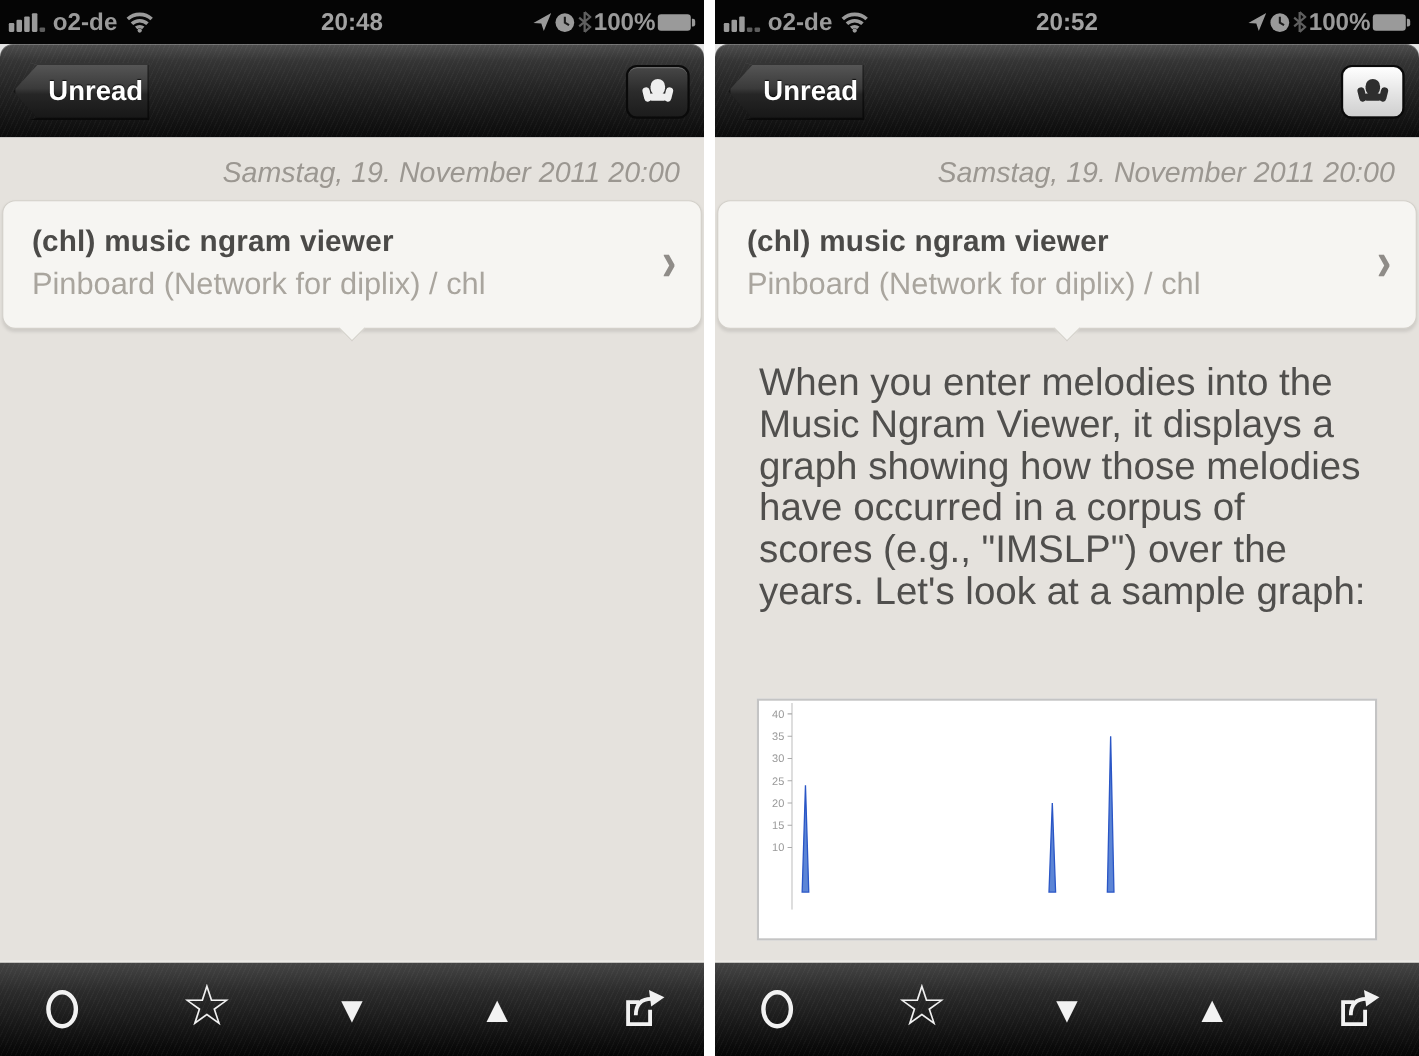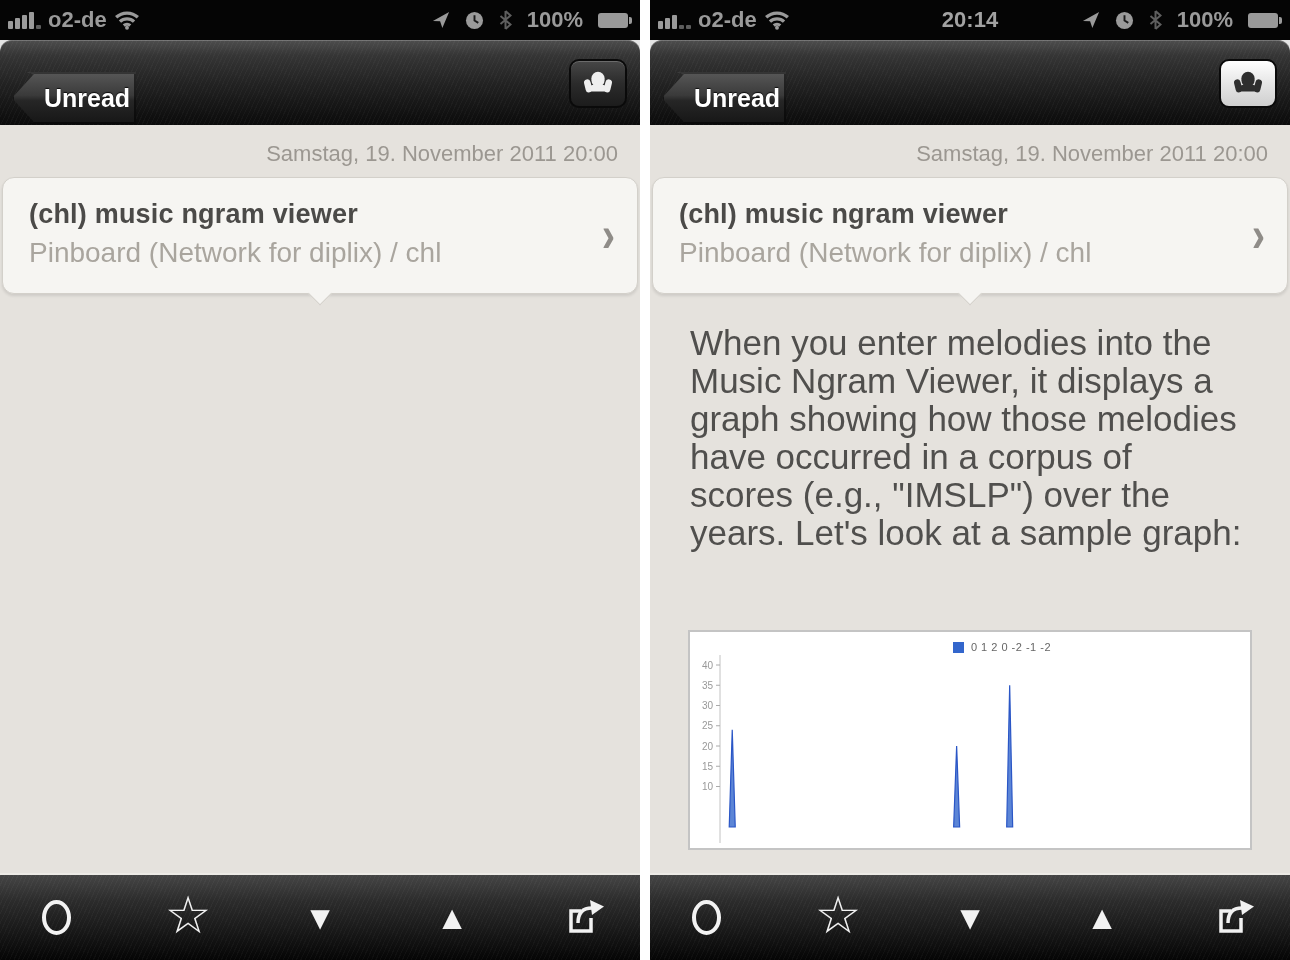--- a/index.html
+++ b/index.html
@@ -7,49 +7,49 @@
     font-family:"Liberation Sans","DejaVu Sans",sans-serif; }
   body { display:flex; gap:10px; }
 
   .panel { width:640px; height:960px; background:#e5e5e5; display:flex; flex-direction:column; position:relative; }
 
   
   .statusbar { height:40px; background:#050505; position:relative; display:flex; align-items:center;
     color:#9a9a9a; font-size:22px; font-weight:bold; padding:0 8px; flex:0 0 auto; }
   .sb-left { display:flex; align-items:center; gap:7px; }
   .sb-time { position:absolute; left:0; right:0; text-align:center; color:#a2a2a2; }
-  .sb-right { margin-left:auto; display:flex; align-items:center; gap:15px; }
+  .sb-right { margin-left:auto; display:flex; align-items:center; gap:2px; }
   .signal { display:flex; align-items:flex-end; gap:2px; height:22px; padding-bottom:2px; }
   .signal i { display:block; width:5px; background:#9a9a9a; border-radius:1px; }
   .signal i.off { background:#5d5d5d; }
   .batt { width:30px; height:15px; background:#9a9a9a; border-radius:3px; position:relative; margin-right:4px; }
   .batt::after { content:""; position:absolute; right:-4px; top:4px; width:3px; height:7px; background:#9a9a9a; border-radius:0 2px 2px 0; }
 
   
   .navbar { height:85px; flex:0 0 auto; position:relative; border-radius:12px 12px 0 0;
     background:
       repeating-linear-gradient(115deg, rgba(255,255,255,0.03) 0 1px, rgba(0,0,0,0) 1px 4px),
       linear-gradient(180deg,#4e4e4e 0,#353535 18%,#232323 50%,#121212 85%,#0b0b0b 100%);
     box-shadow: inset 0 1px 0 rgba(255,255,255,0.22); }
-  .back-btn { position:absolute; left:12px; top:32px; height:52px; width:124px; border:none; cursor:pointer;
+  .back-btn { position:absolute; left:12px; top:17px; height:52px; width:124px; border:none; cursor:pointer;
     clip-path: polygon(0 50%, 22px 2px, 12% 0, 100% 0, 100% 100%, 12% 100%, 22px calc(100% - 2px));
     background: linear-gradient(180deg,#585858 0,#3a3a3a 45%,#262626 55%,#161616 100%);
     box-shadow: inset 0 0 0 2px rgba(0,0,0,0.55), inset 0 2px 0 rgba(255,255,255,0.18);
     color:#fff; font-size:25px; font-weight:bold; padding-left:26px; text-shadow:0 -1px 1px rgba(0,0,0,0.8);
     font-family:inherit; }
   .reader-btn { position:absolute; right:13px; top:19px; width:58px; height:49px; border-radius:10px; cursor:pointer;
     border:2px solid #0a0a0a;
     background:linear-gradient(180deg,#474747,#2b2b2b 50%,#1c1c1c);
     box-shadow: inset 0 1px 0 rgba(255,255,255,0.2); color:#efefef;
     display:flex; align-items:center; justify-content:center; }
   .reader-btn.active { background:linear-gradient(180deg,#ffffff,#e3e3e3 55%,#cfcfcf); color:#2e2e2e; }
 
   
   .content { height:748px; flex:0 0 auto; background:#e5e2dd; overflow:hidden; position:relative; }
-  .date-header { margin:16px 22px 0; text-align:right; color:#9b9791; font-size:22px; }
+  .date-header { margin:16px 22px 0; text-align:right; color:#9b9791; font-size:26px;font-style:italic; }
   .card { margin:10px 2px 0; background:#f6f5f2; border:1px solid #d3d0ca; border-radius:12px;
     position:relative; padding:21px 60px 24px 26px; box-shadow:0 2px 3px rgba(0,0,0,0.10); cursor:pointer; }
   .card-title { font-size:27px; font-weight:bold; color:#4b4a48; letter-spacing:0.2px; }
   .card-source { margin-top:7px; font-size:28px; color:#a9a59e; }
   .card-chevron { position:absolute; right:22px; top:50%; transform:translateY(-54%) scaleY(1.25);
     font-size:40px; font-weight:bold; color:#8f8c88; }
   .card-tail { position:absolute; left:50%; bottom:-9px; width:17px; height:17px; background:#f6f5f2;
     border-right:1px solid #d3d0ca; border-bottom:1px solid #d3d0ca; transform:translateX(-50%) rotate(45deg); }
 
   .article { padding:0 40px; }
@@ -90,20 +90,21 @@
           <i class="off" style="height: 4px;"></i>
         </span>
       <span>o2-de</span>
       <svg width="26" height="20" viewBox="0 0 24 18">
         <path d="M2 6.5 A14 13 0 0 1 22 6.5" stroke="#9a9a9a" stroke-width="3" fill="none"></path>
         <path d="M5.5 10.5 A9 8.5 0 0 1 18.5 10.5" stroke="#9a9a9a" stroke-width="3" fill="none"></path>
         <path d="M9 14 A4.5 4.2 0 0 1 15 14" stroke="#9a9a9a" stroke-width="3" fill="none"></path>
         <circle cx="12" cy="16.2" r="1.8" fill="#9a9a9a"></circle>
       </svg>
     </div>
+    <div class="sb-time">20:48</div>
     <div class="sb-right">
       <svg width="18" height="18" viewBox="0 0 20 20">
         <path d="M1 11 L19 1 L11.5 19 L9 11.5 Z" fill="#9a9a9a"></path>
       </svg>
       <svg width="19" height="19" viewBox="0 0 20 20">
         <circle cx="10" cy="10" r="9" fill="#9a9a9a"></circle>
         <path d="M10 4.5 V10 L14 12.5" stroke="#1a1a1a" stroke-width="2" fill="none"></path>
       </svg>
       <svg width="13" height="20" viewBox="0 0 12 20">
         <path d="M6 1 V19 M6 1 L11 5.5 L1 14 M6 19 L11 14.5 L1 6" stroke="#5f5f5f" stroke-width="2" fill="none"></path>
@@ -171,21 +172,21 @@
           <i class="off" style="height: 4px;"></i>
         </span>
       <span>o2-de</span>
       <svg width="26" height="20" viewBox="0 0 24 18">
         <path d="M2 6.5 A14 13 0 0 1 22 6.5" stroke="#9a9a9a" stroke-width="3" fill="none"></path>
         <path d="M5.5 10.5 A9 8.5 0 0 1 18.5 10.5" stroke="#9a9a9a" stroke-width="3" fill="none"></path>
         <path d="M9 14 A4.5 4.2 0 0 1 15 14" stroke="#9a9a9a" stroke-width="3" fill="none"></path>
         <circle cx="12" cy="16.2" r="1.8" fill="#9a9a9a"></circle>
       </svg>
     </div>
-    <div class="sb-time">20:14</div>
+    <div class="sb-time">20:52</div>
     <div class="sb-right">
       <svg width="18" height="18" viewBox="0 0 20 20">
         <path d="M1 11 L19 1 L11.5 19 L9 11.5 Z" fill="#9a9a9a"></path>
       </svg>
       <svg width="19" height="19" viewBox="0 0 20 20">
         <circle cx="10" cy="10" r="9" fill="#9a9a9a"></circle>
         <path d="M10 4.5 V10 L14 12.5" stroke="#1a1a1a" stroke-width="2" fill="none"></path>
       </svg>
       <svg width="13" height="20" viewBox="0 0 12 20">
         <path d="M6 1 V19 M6 1 L11 5.5 L1 14 M6 19 L11 14.5 L1 6" stroke="#5f5f5f" stroke-width="2" fill="none"></path>
@@ -216,24 +217,20 @@
       <div class="card-source">Pinboard (Network for diplix) / chl</div>
       <span class="card-chevron">›</span>
       <span class="card-tail"></span>
     </article>
 
     <div class="article">
       <p class="article-body">When you enter melodies into the Music Ngram Viewer, it displays a graph showing how those melodies have occurred in a corpus of scores (e.g., "IMSLP") over the years. Let's look at a sample graph:</p>
     </div>
 
     <div class="chart-box">
-      <div class="chart-legend">
-        <span class="legend-swatch" style="background: rgb(51, 102, 204);"></span>
-        <span class="legend-label">0 1 2 0 -2 -1 -2</span>
-      </div>
       <svg id="chart-svg" class="chart-svg" width="556" height="190">
           <line x1="30" y1="2" x2="30" y2="190" stroke="#c2c2c2" stroke-width="1"></line>
           <line x1="26" y1="12" x2="30" y2="12" stroke="#aaaaaa" stroke-width="1"></line>
           <text x="23" y="15.5" text-anchor="end" fill="#999999" font-size="10" font-family="Liberation Sans, sans-serif">40</text>
           <line x1="26" y1="32.25" x2="30" y2="32.25" stroke="#aaaaaa" stroke-width="1"></line>
           <text x="23" y="35.75" text-anchor="end" fill="#999999" font-size="10" font-family="Liberation Sans, sans-serif">35</text>
           <line x1="26" y1="52.5" x2="30" y2="52.5" stroke="#aaaaaa" stroke-width="1"></line>
           <text x="23" y="56" text-anchor="end" fill="#999999" font-size="10" font-family="Liberation Sans, sans-serif">30</text>
           <line x1="26" y1="72.75" x2="30" y2="72.75" stroke="#aaaaaa" stroke-width="1"></line>
           <text x="23" y="76.25" text-anchor="end" fill="#999999" font-size="10" font-family="Liberation Sans, sans-serif">25</text>

